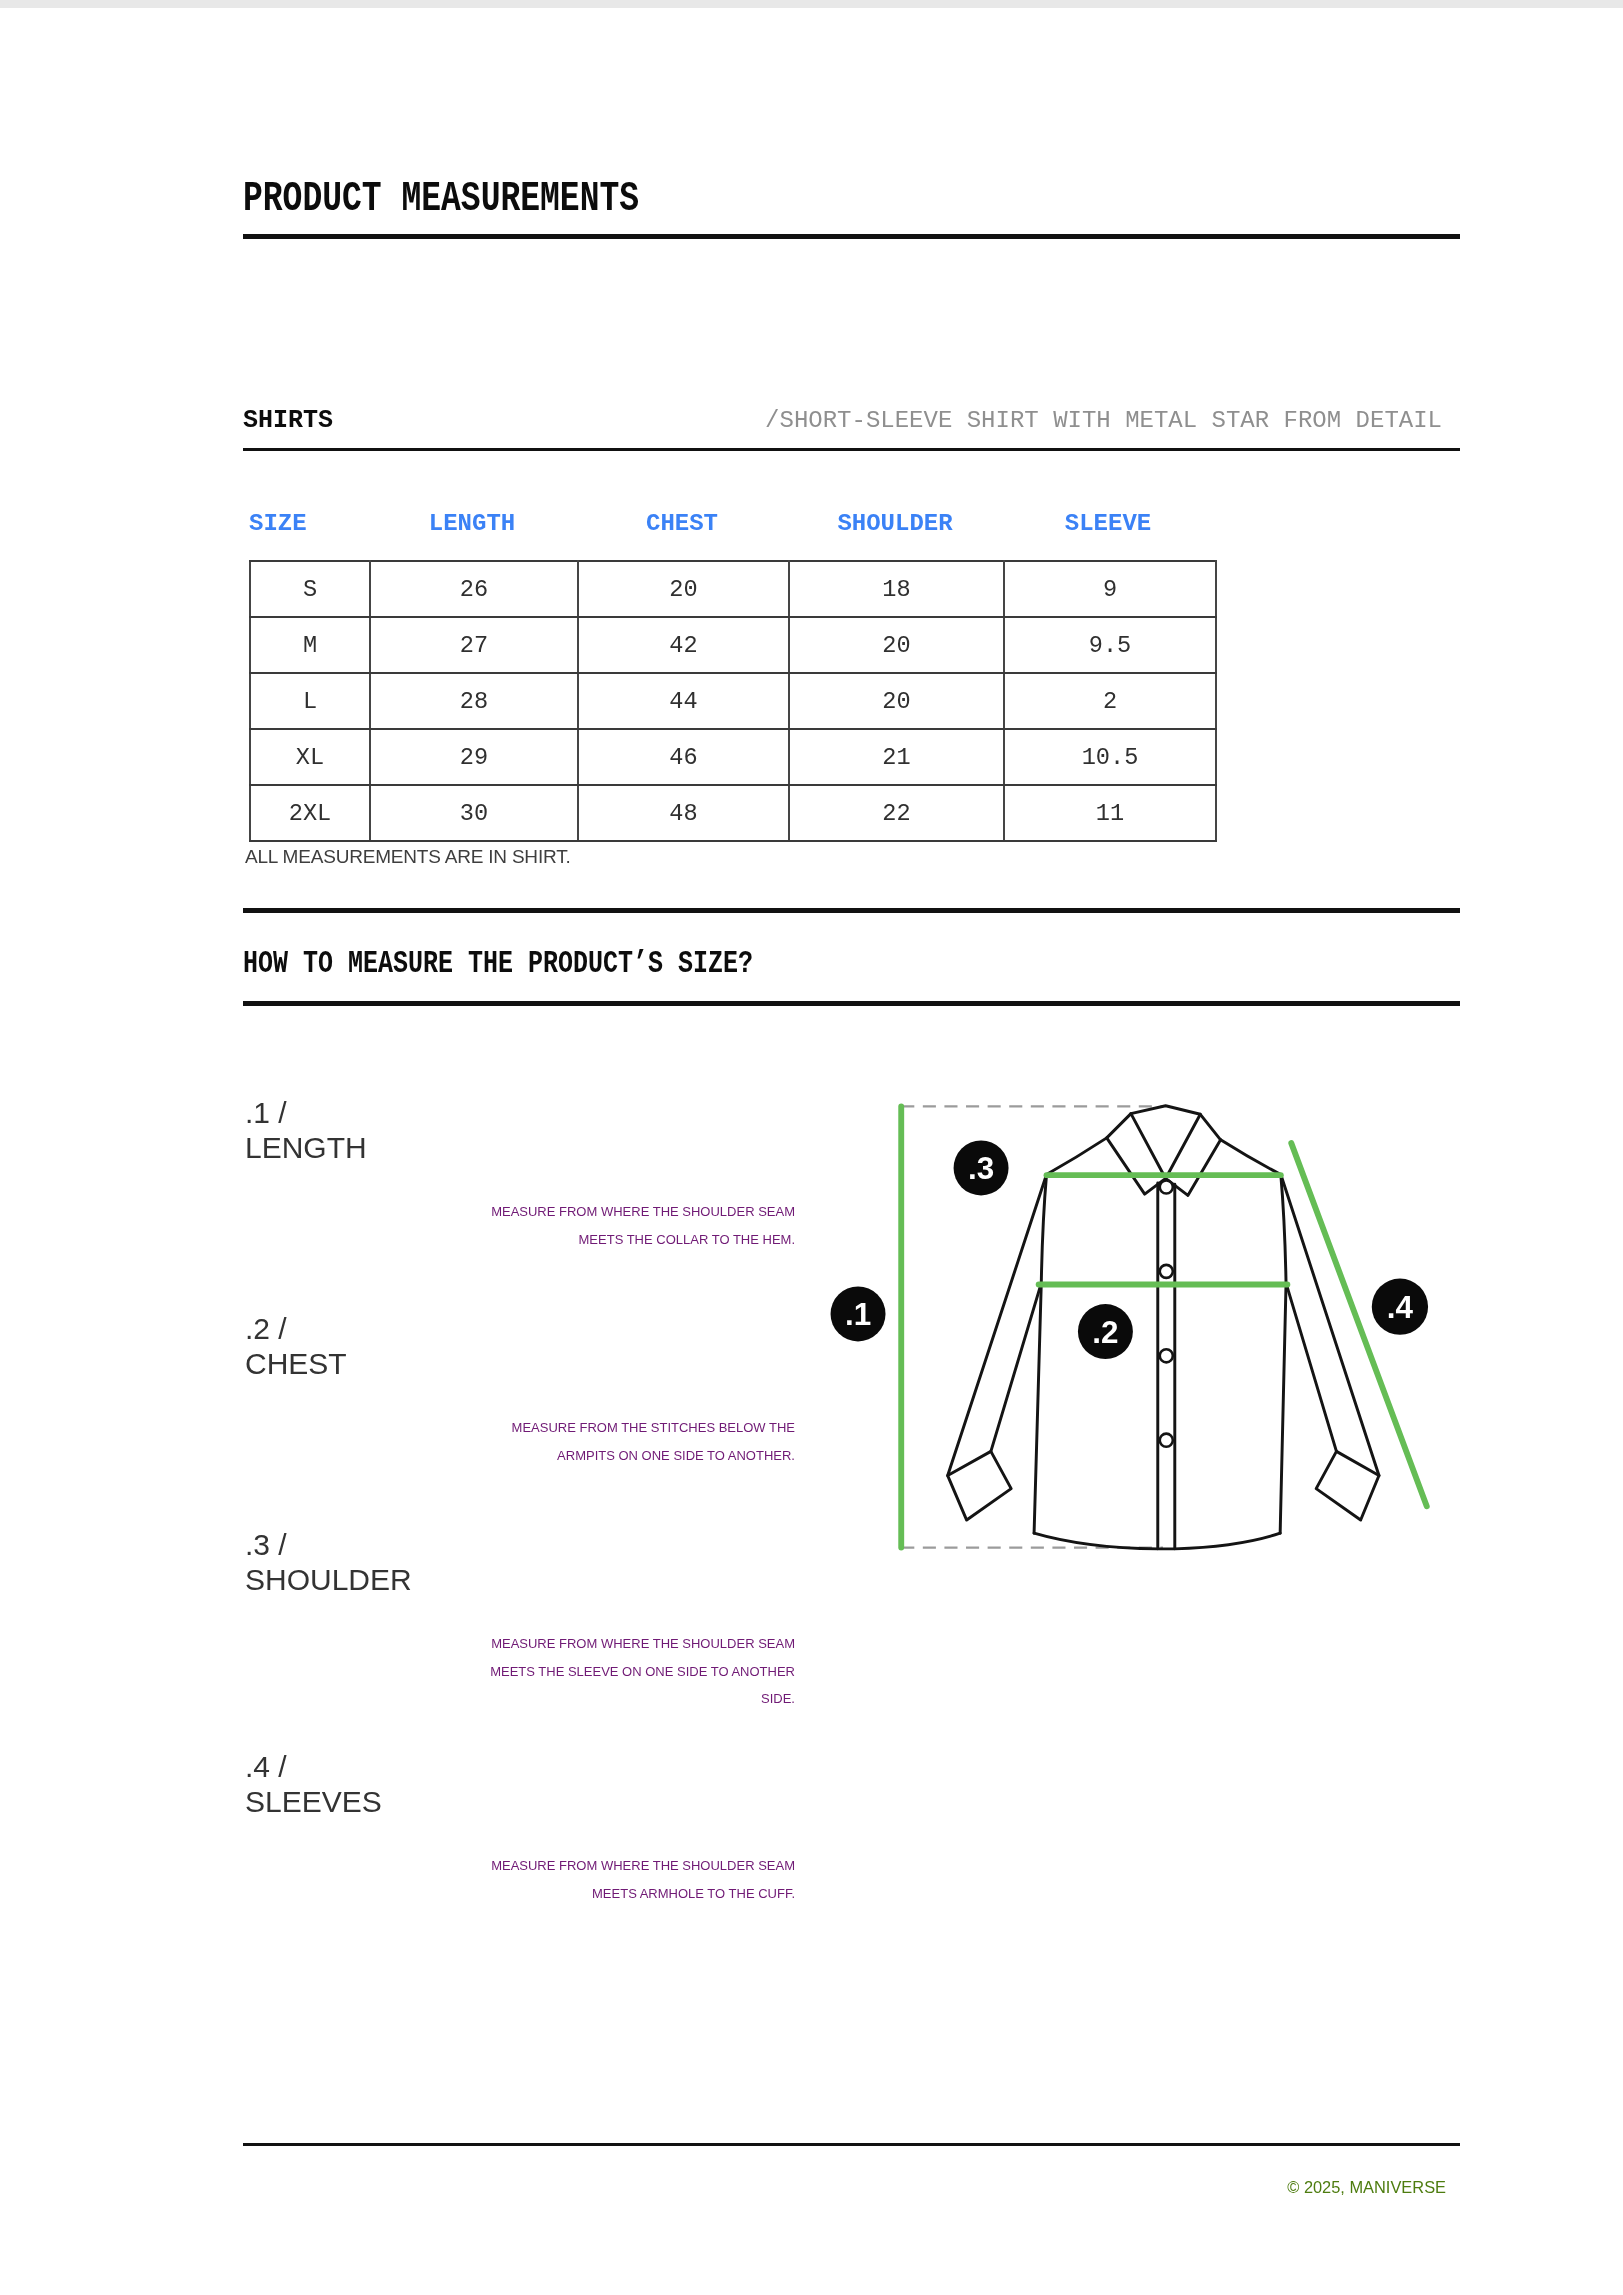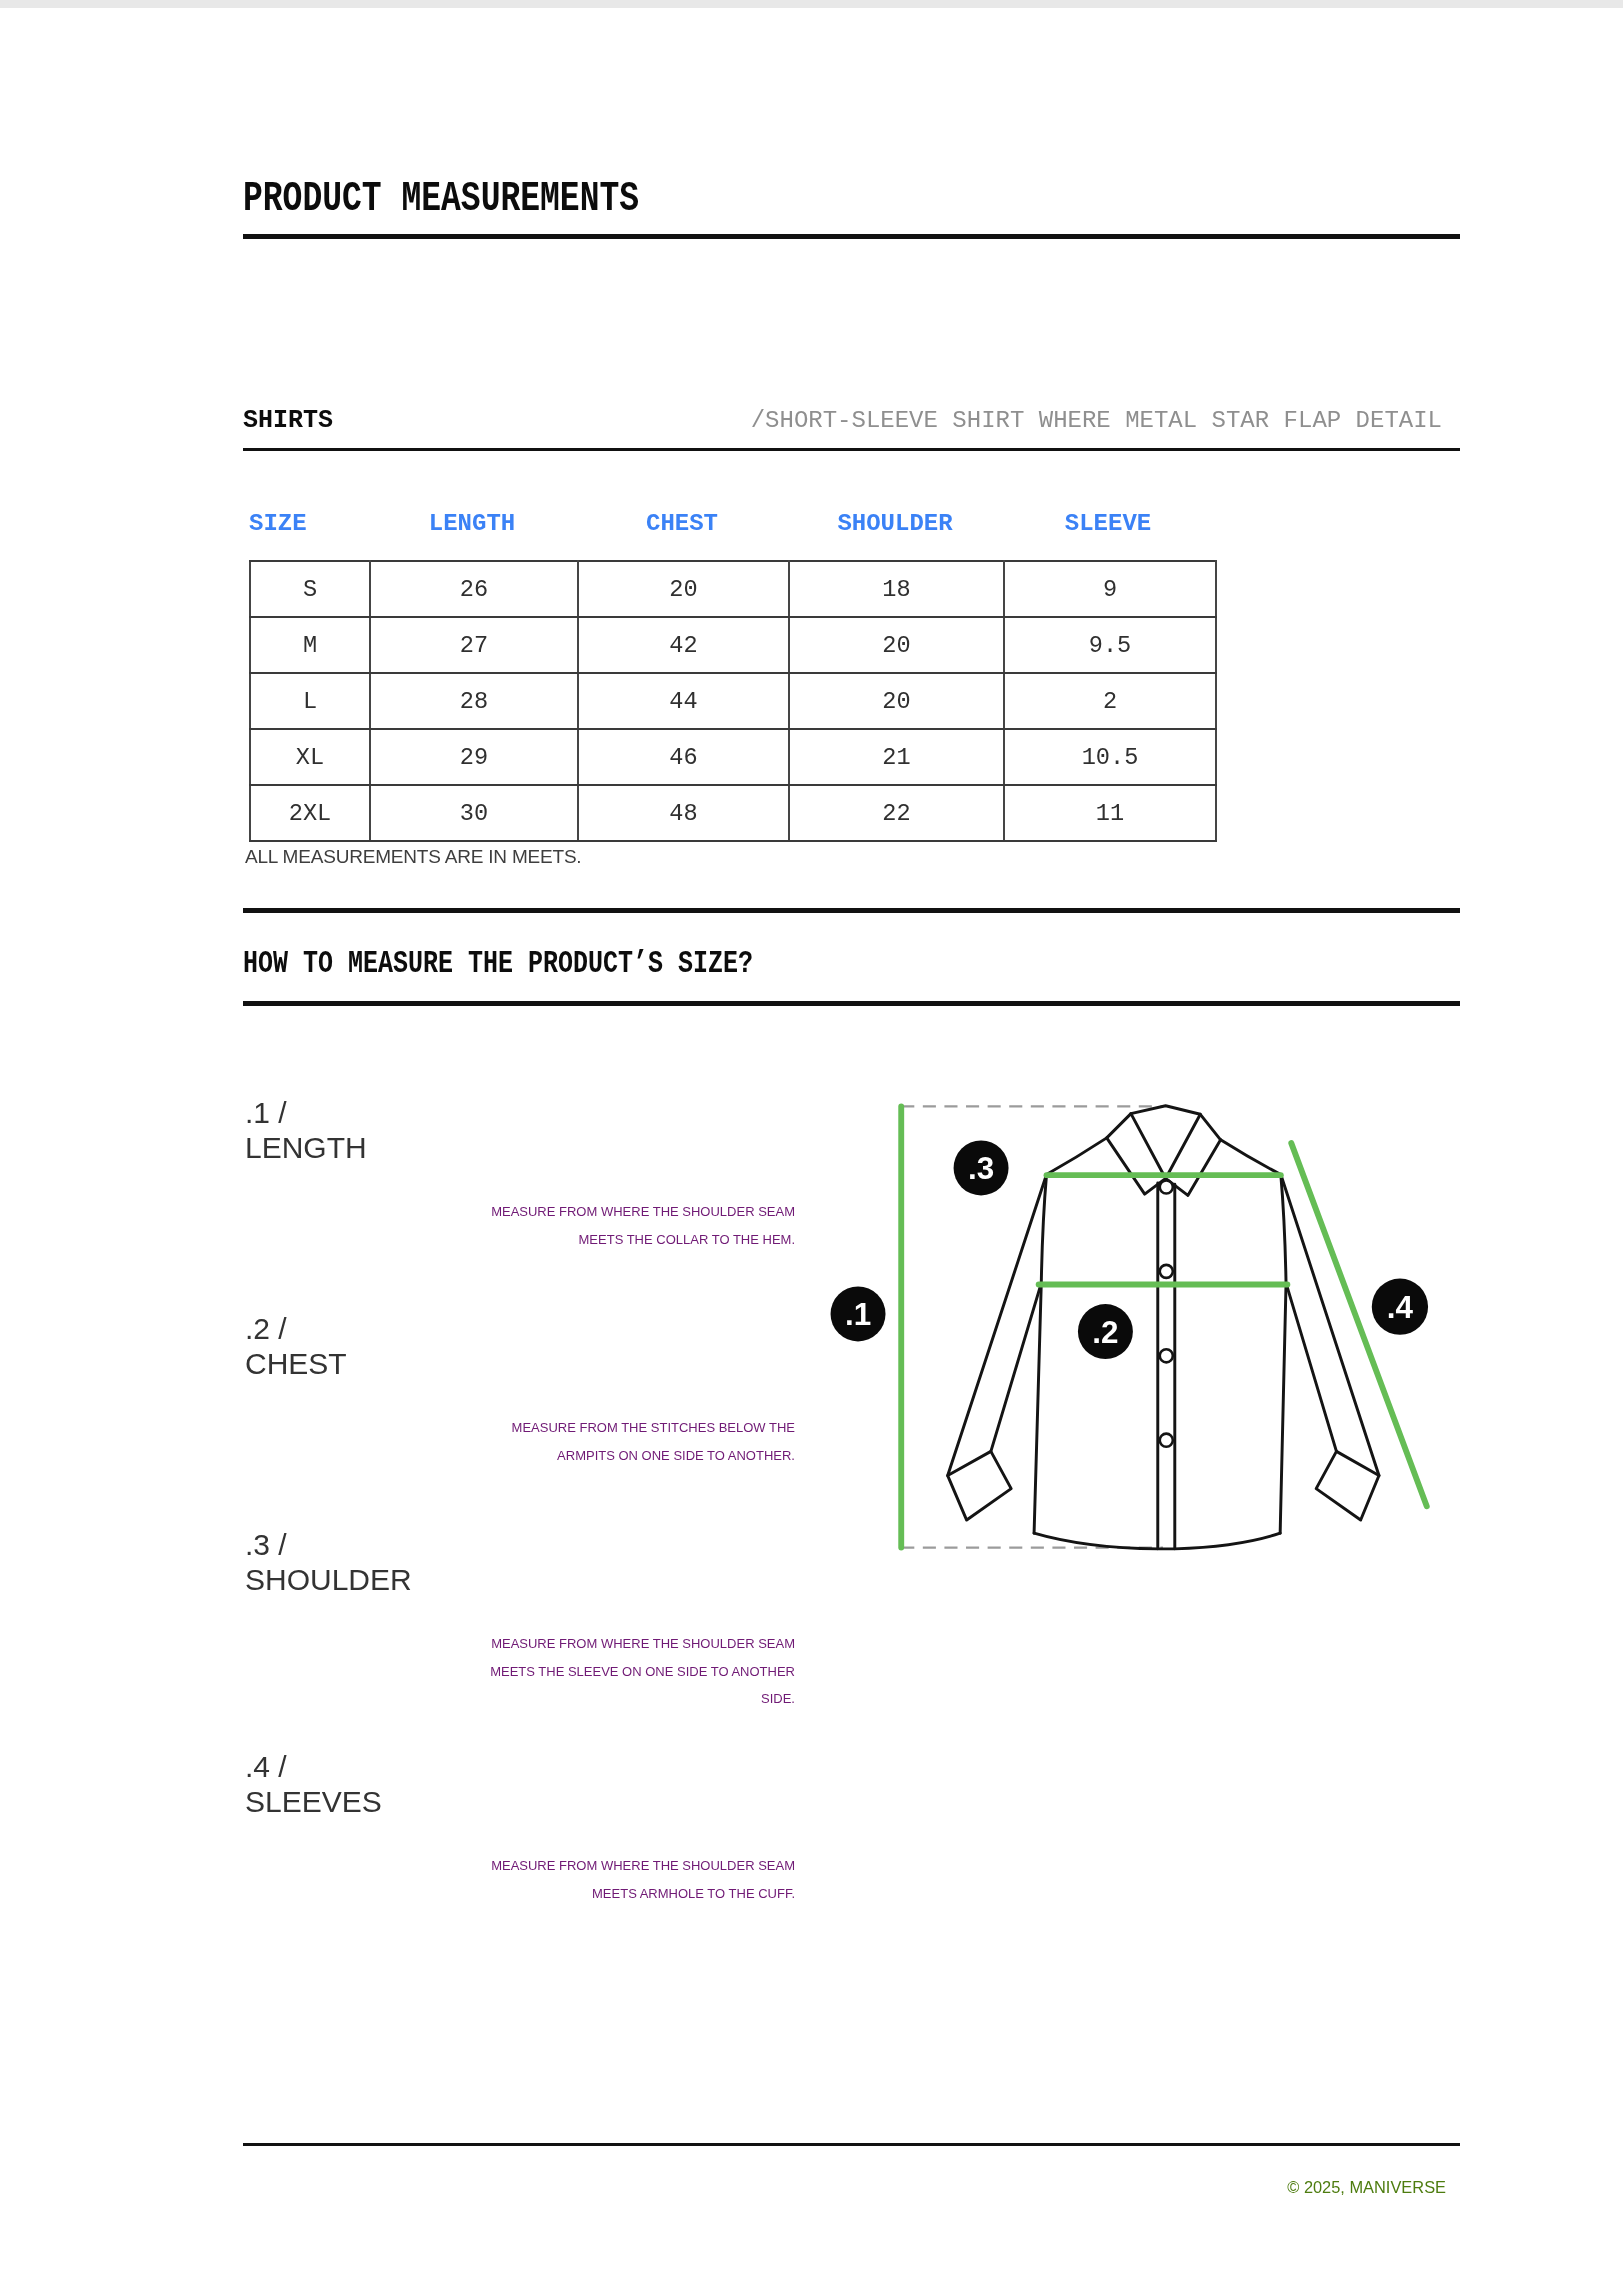--- a/index.html
+++ b/index.html
@@ -57,21 +57,21 @@
 </head>
 <body>
 
 <div class="page">
 
   <div class="abs mono page-title">PRODUCT MEASUREMENTS</div>
   <div class="rule" style="top:226px;height:5.2px;"></div>
 
   <div class="abs shirts-row">
     <span class="mono shirts-label">SHIRTS</span>
-    <span class="mono shirts-sub">/SHORT-SLEEVE SHIRT WHERE METAL STAR FLAP DETAIL</span>
+    <span class="mono shirts-sub">/SHORT-SLEEVE SHIRT WITH METAL STAR FROM DETAIL</span>
   </div>
   <div class="rule" style="top:440px;height:3.3px;"></div>
 
   <span class="col-head mono" style="left:249px;">SIZE</span>
   <span class="col-head mono centered" style="left:472px;">LENGTH</span>
   <span class="col-head mono centered" style="left:682px;">CHEST</span>
   <span class="col-head mono centered" style="left:895px;">SHOULDER</span>
   <span class="col-head mono centered" style="left:1108px;">SLEEVE</span>
 
   <table class="size-table">
@@ -114,21 +114,21 @@
       <tr>
         <td>2XL</td>
         <td>30</td>
         <td>48</td>
         <td>22</td>
         <td>11</td>
       </tr>
     </tbody>
   </table>
 
-  <div class="abs note">ALL MEASUREMENTS ARE IN MEETS.</div>
+  <div class="abs note">ALL MEASUREMENTS ARE IN SHIRT.</div>
   <div class="rule" style="top:900px;height:4.6px;"></div>
 
   <div class="abs mono howto-heading">HOW TO MEASURE THE PRODUCT’S SIZE?</div>
   <div class="rule" style="top:993px;height:4.6px;"></div>
 
   <div class="step" style="top:1087px;">
     <div class="step-num">.1 /</div>
     <div class="step-name">LENGTH</div>
     <div class="step-desc">MEASURE FROM WHERE THE SHOULDER SEAM
 MEETS THE COLLAR TO THE HEM.</div>

